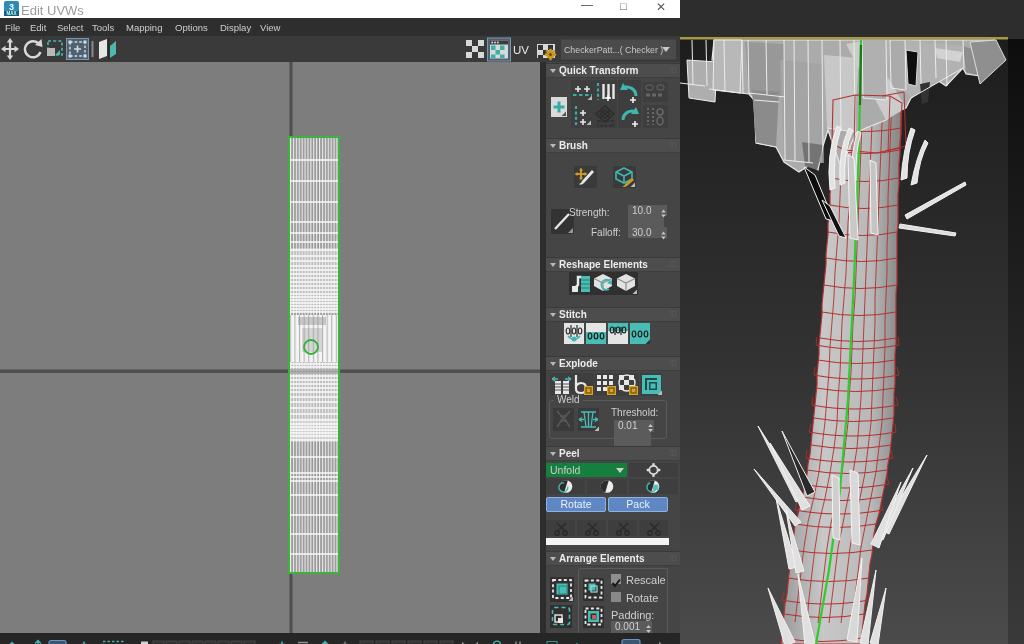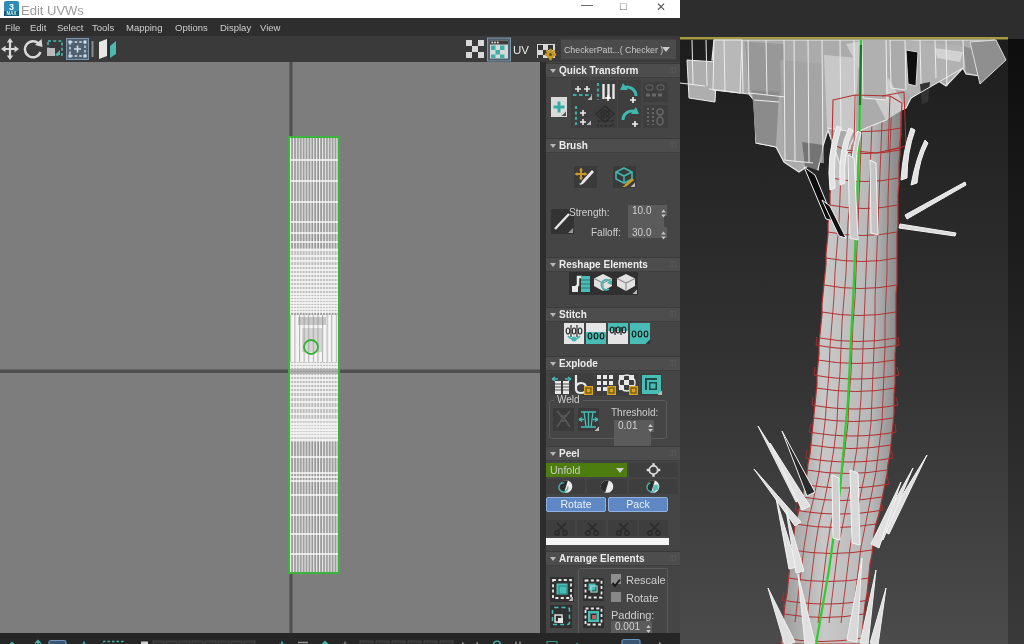--- a/index.html
+++ b/index.html
@@ -601,21 +601,21 @@
 <span class="lbl" style="left:65px;top:345px;font-size:10px">Threshold:</span>
 <div class="spin" style="left:68px;top:358px;width:33px;height:28px;line-height:12px">0.01</div>
 <div class="spinarr" style="left:101px;top:358px;width:7px;height:12px"><svg width="7" height="12">
           <path d="M3.5 2 L5.8 5 L1.2 5 Z M3.5 10 L5.8 7 L1.2 7 Z" fill="#c5c5c5"></path>
         </svg></div>
 <div class="hdr" style="top:384px">
   <span class="arr"></span>
         <span class="txt">Peel</span>
         <span class="pin">◫</span>
 </div>
-<div class="abs" style="left:0px;top:401px;width:81px;height:14px;background:#4d7c0f">
+<div class="abs" style="left:0px;top:401px;width:81px;height:14px;background:#15803d">
 <span style="position:absolute;left:4px;top:1px;font-size:10.5px;color:#ccc">Unfold</span>
 <svg width="10" height="14" style="position:absolute;right:2px">
           <path d="M1 5 L9 5 L5 10 Z" fill="#ccc"></path>
         </svg>
       </div>
 <div class="btn" style="left:83px;top:401px;width:49px;height:14px;background:#3e3e3e">
 <svg width="49" height="14">
           <g transform="translate(24.5,7)">
             <circle r="4.2" fill="none" stroke="#ddd" stroke-width="1.8"></circle>
             <circle r="1.6" fill="#3e3e3e"></circle>

